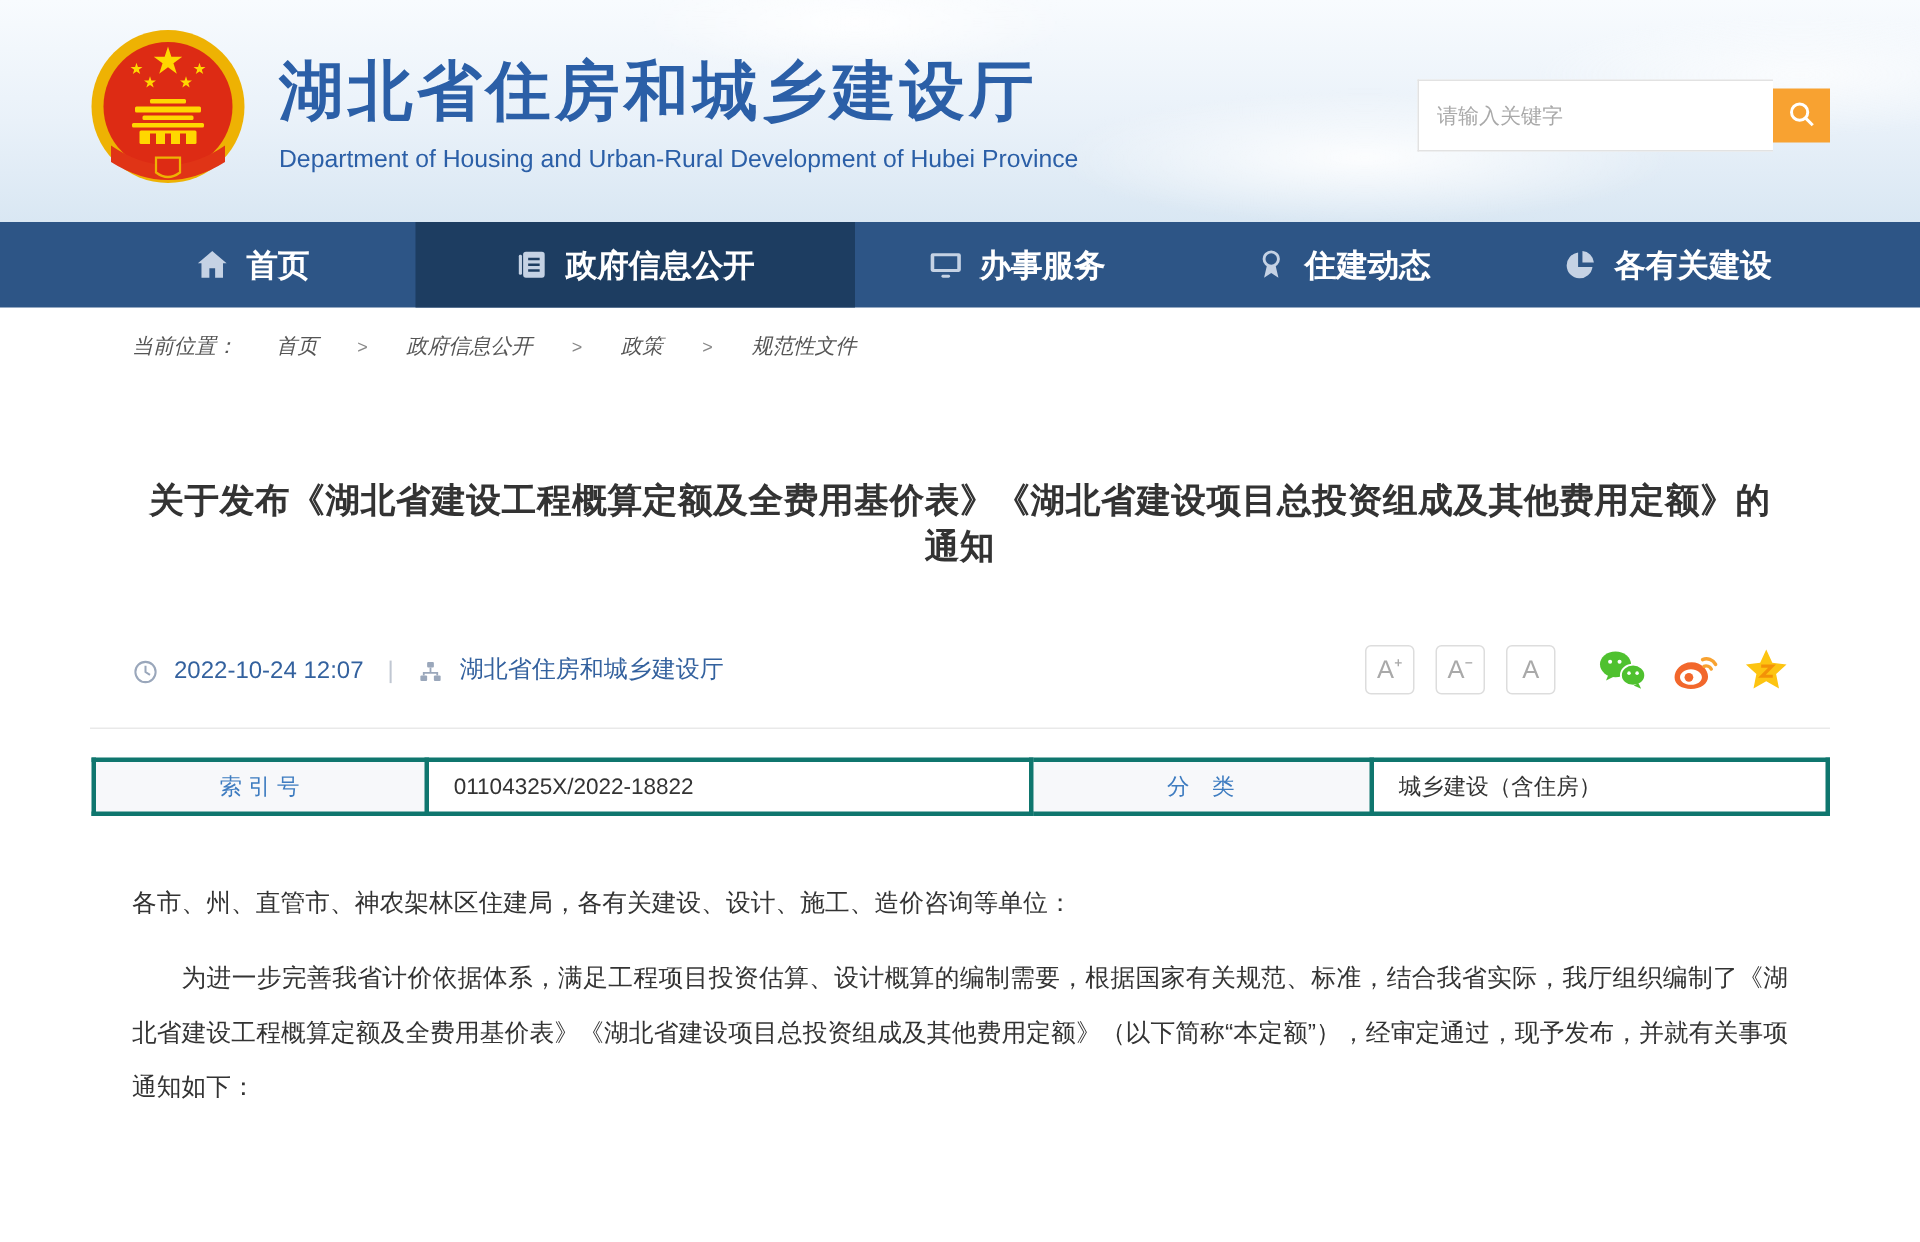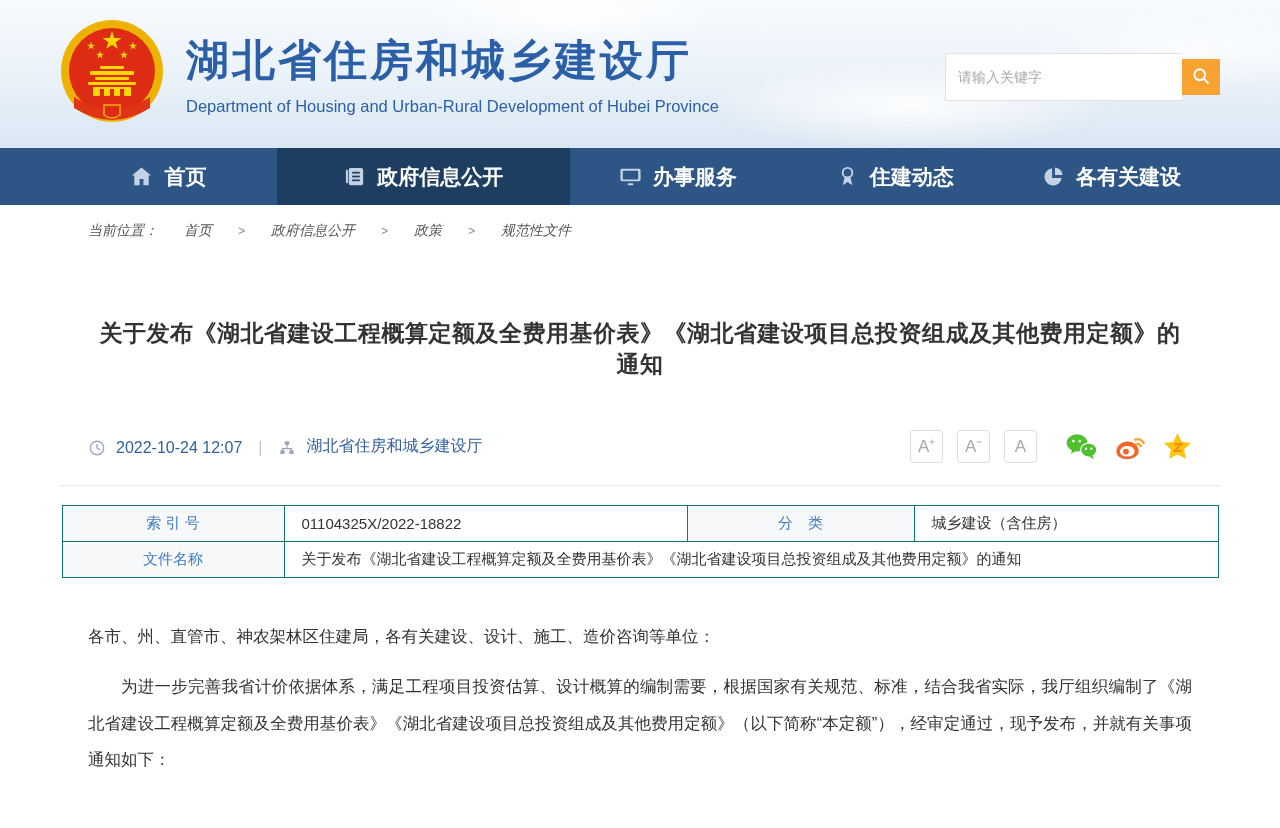--- a/index.html
+++ b/index.html
@@ -52,21 +52,21 @@
   .info-left .pipe { color:#c0c7d2; margin:0 6px; }
   .info-right { margin-left:auto; display:flex; align-items:center; gap:14px; }
   .fs-btn { width:33px; height:33px; border:1px solid #ddd; border-radius:4px; background:#fff;
             color:#a9a9a9; font-size:17px; cursor:pointer; line-height:1; }
   .share { display:flex; align-items:center; gap:17px; margin-left:14px; }
   .share span { display:flex; cursor:pointer; }
   .divider { margin:22px 0 0; border-bottom:1px solid #e9e9e9; }
 
   
   .meta-table { width:1156px; margin:19px auto 0; border-collapse:collapse; table-layout:fixed; }
-  .meta-table td { border:1px solid #0f766e; height:36px; font-size:15px; overflow:hidden;
+  .meta-table td { border:3px solid #0f766e; height:36px; font-size:15px; overflow:hidden;
                    white-space:nowrap; text-overflow:ellipsis; }
   .t-label { background:#f7f8fa; color:#3e7cc0; text-align:center; }
   .t-value { padding:0 17px; color:#333; background:#fff; }
 
   
   .body-text { margin:40px 28px 0; font-size:16.5px; color:#333; line-height:2.2;
                text-align:justify; }
   .body-text p.indent { text-indent:2em; margin-top:14px; }
 </style>
 </head>
@@ -254,24 +254,20 @@
           <col style="width:227px">
           <col style="width:304px">
         </colgroup>
       <tbody>
         <tr>
           <td class="t-label">索 引 号</td>
           <td class="t-value">01104325X/2022-18822</td>
           <td class="t-label">分　类</td>
           <td class="t-value">城乡建设（含住房）</td>
         </tr>
-        <tr>
-          <td class="t-label">文件名称</td>
-          <td class="t-value" colspan="3">关于发布《湖北省建设工程概算定额及全费用基价表》《湖北省建设项目总投资组成及其他费用定额》的通知</td>
-        </tr>
       </tbody>
     </table>
 
     <div class="body-text">
       <p>各市、州、直管市、神农架林区住建局，各有关建设、设计、施工、造价咨询等单位：</p>
       <p class="indent">为进一步完善我省计价依据体系，满足工程项目投资估算、设计概算的编制需要，根据国家有关规范、标准，结合我省实际，我厅组织编制了《湖北省建设工程概算定额及全费用基价表》《湖北省建设项目总投资组成及其他费用定额》（以下简称“本定额”），经审定通过，现予发布，并就有关事项通知如下：</p>
     </div>
   </main>
 
 </div>

